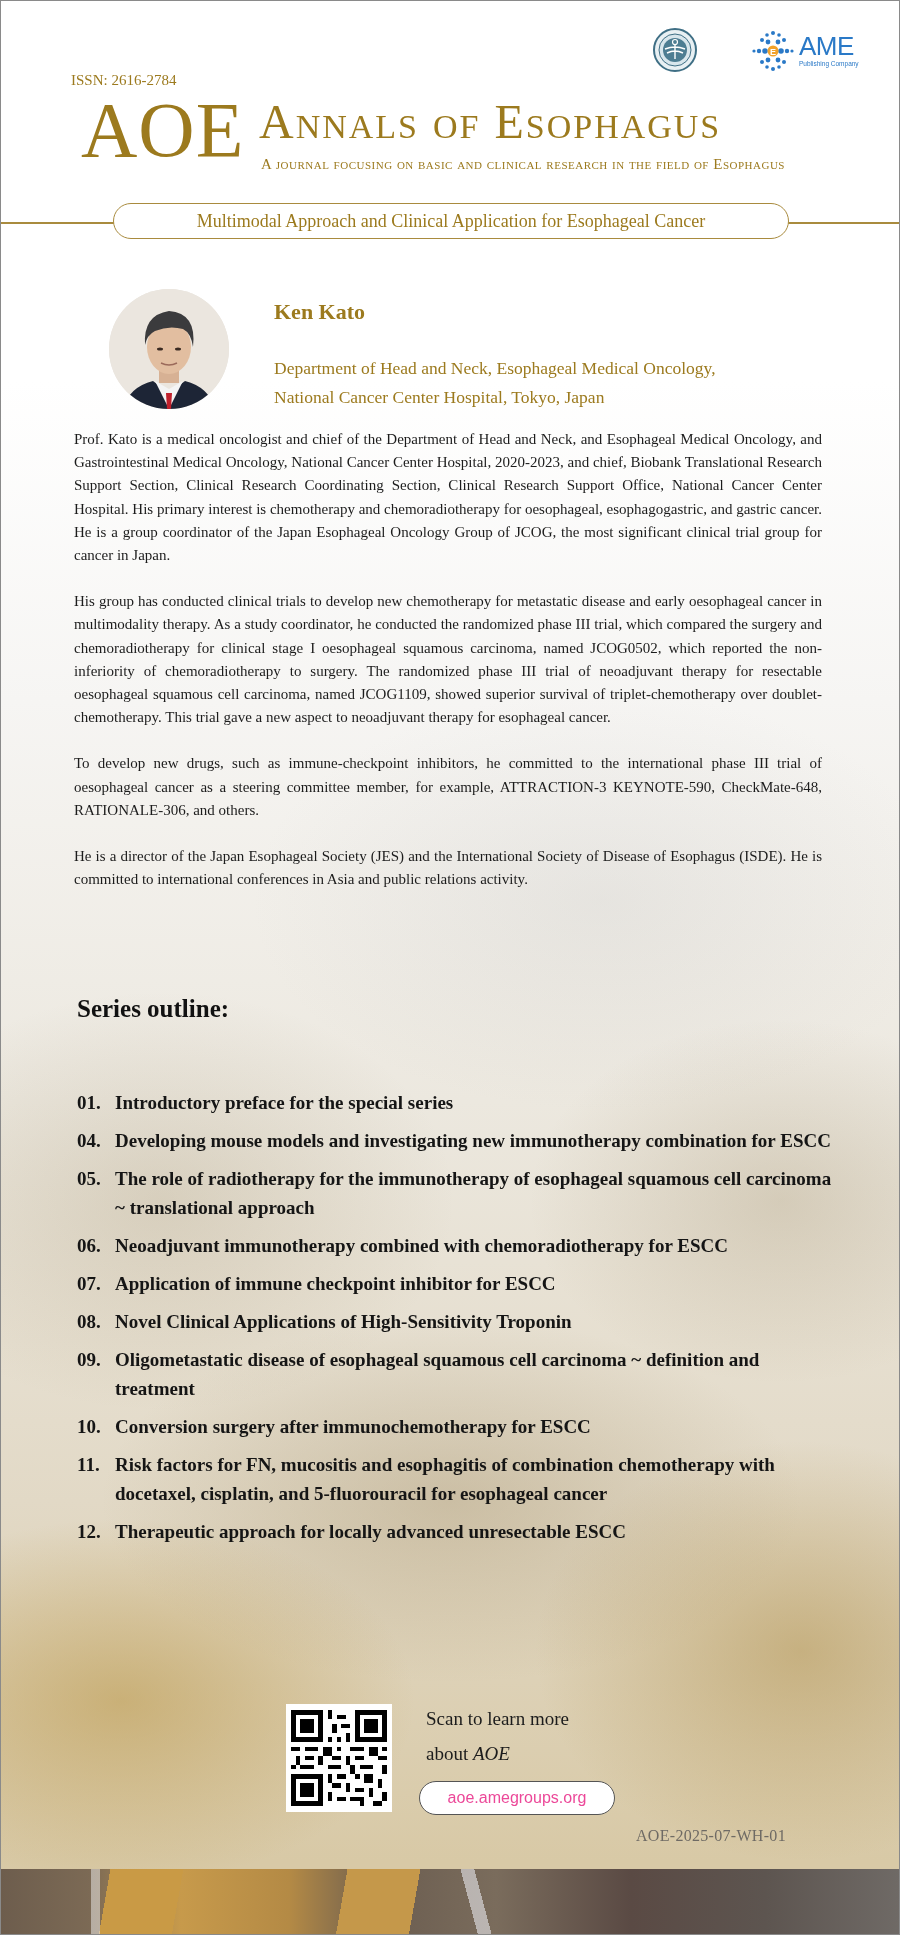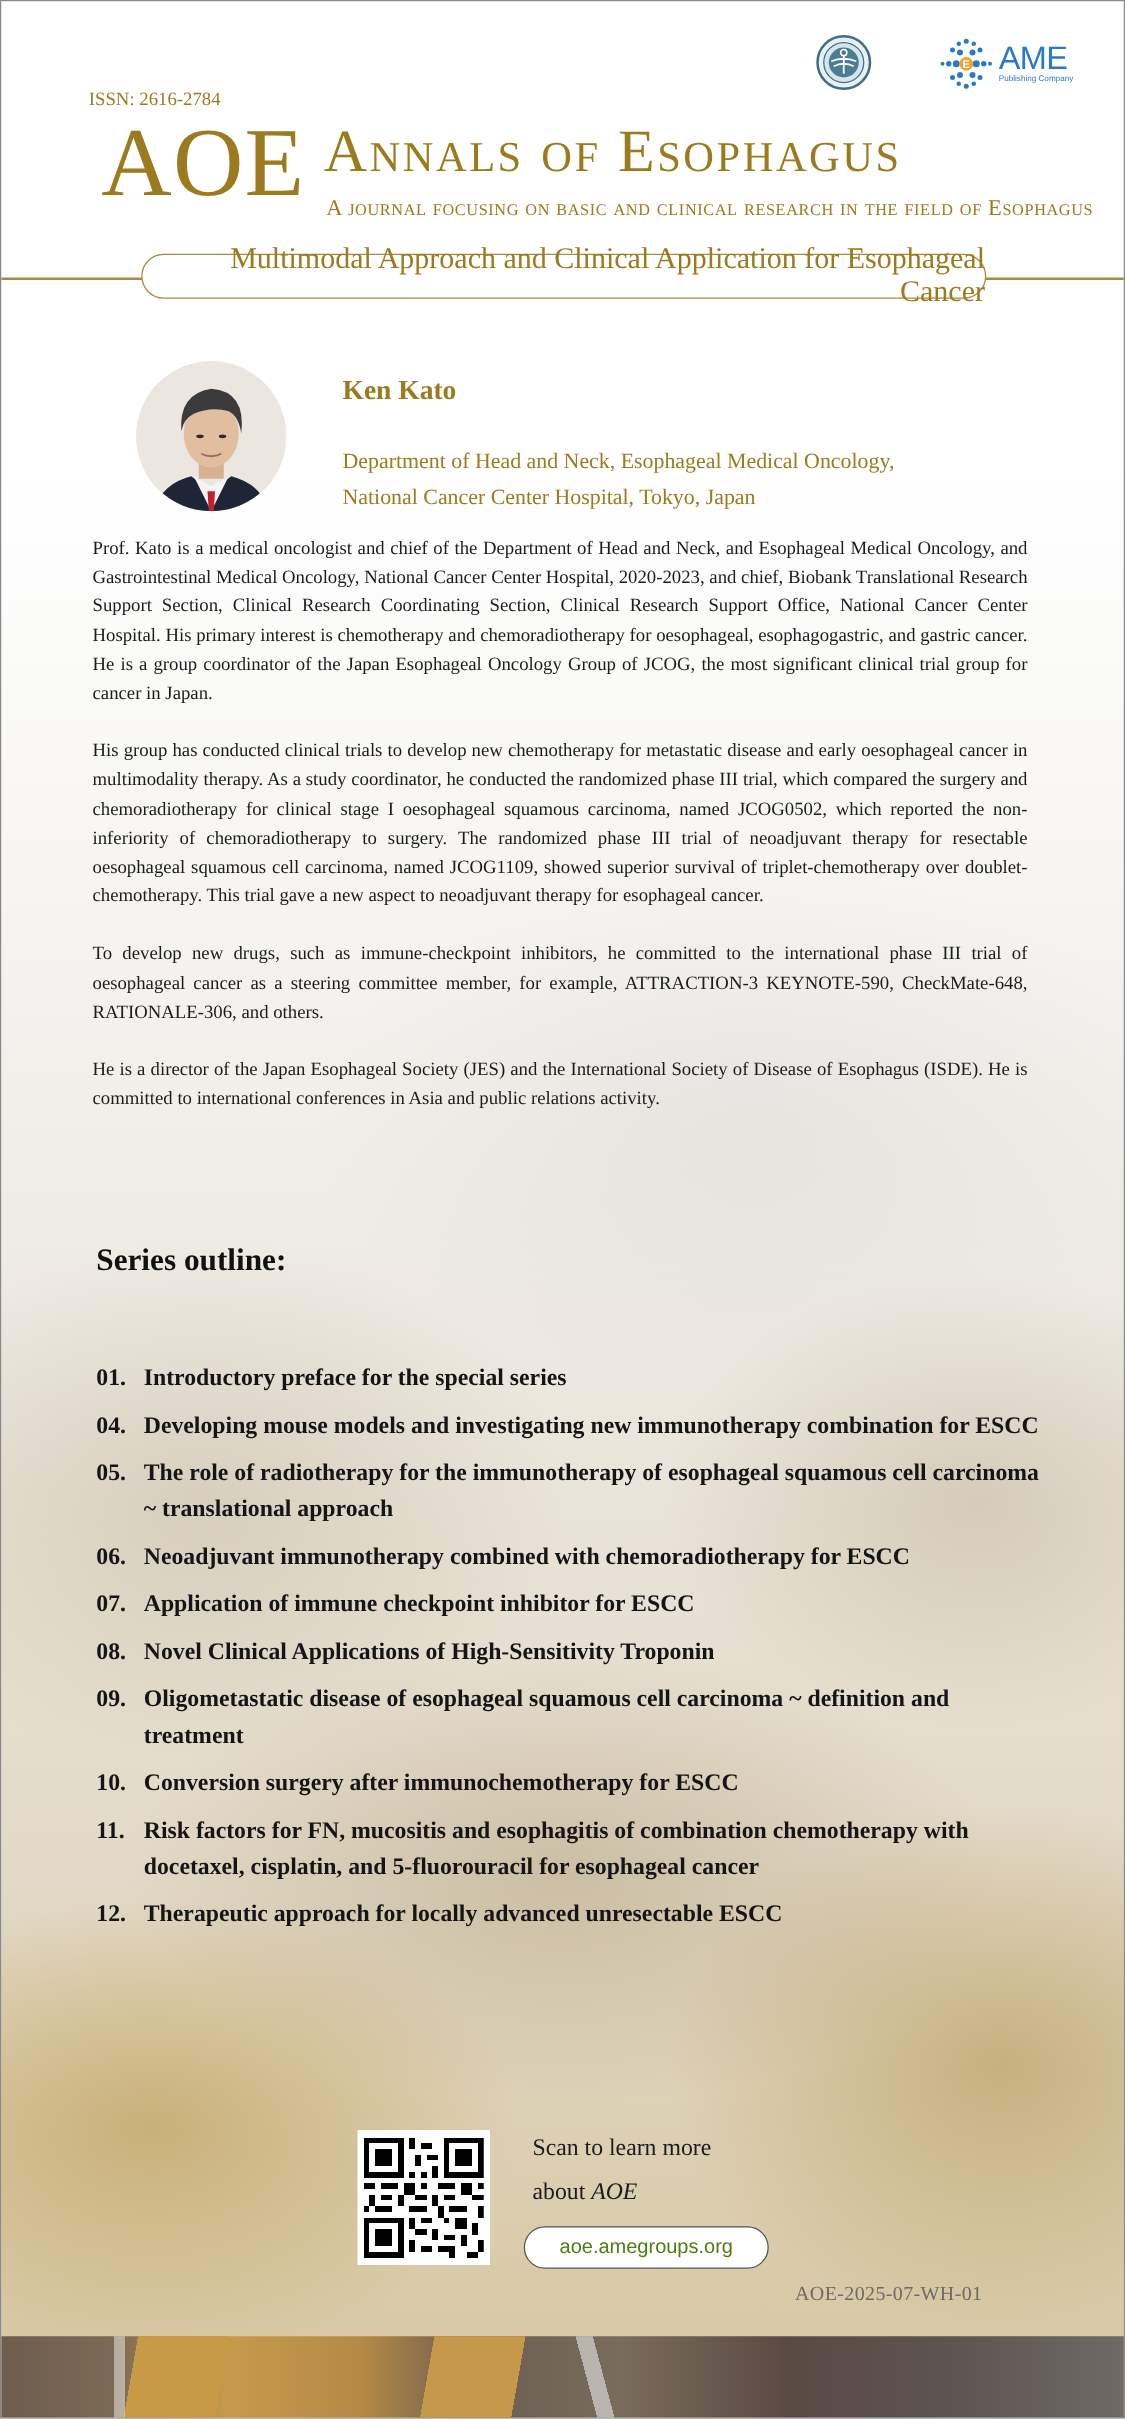--- a/index.html
+++ b/index.html
@@ -49,31 +49,31 @@
       font-family: "Liberation Serif", serif; font-size: 78px; color: #9c7a1e; letter-spacing: 1px;
       line-height: 1;
     }
     .journal-title {
       position: absolute; left: 258px; top: 97px;
       font-family: "Liberation Serif", serif; font-size: 48px; color: #9c7a1e;
       font-variant: small-caps; letter-spacing: 2px; line-height: 1;
     }
     .journal-sub {
       position: absolute; left: 260px; top: 155px;
-      font-family: "Liberation Serif", serif; font-size: 18px; color: #9c7a1e;
+      font-family: "Liberation Serif", serif; font-size: 15px; color: #9c7a1e;
       font-variant: small-caps; letter-spacing: 0.5px;
     }
 
     
     .rule-line { position: absolute; top: 221px; height: 1.5px; background: #a98b3e; }
     .series-pill {
       position: absolute; left: 112px; top: 202px; width: 676px; height: 36px;
       border: 1.5px solid #a98b3e; border-radius: 18px; background: #ffffff;
       display: flex; align-items: center; justify-content: center;
-      font-size: 24px; color: #9c7a1e; text-align: right;
+      font-size: 18px; color: #9c7a1e; text-align: right;
     }
 
     
     .avatar {
       position: absolute; left: 108px; top: 288px; width: 120px; height: 120px;
       border-radius: 50%; background: #e8e3dc; overflow: hidden;
     }
     .author-name {
       position: absolute; left: 273px; top: 298px;
       font-size: 22px; font-weight: bold; color: #9c7a1e;
@@ -113,21 +113,21 @@
       background: #fff; padding: 5px;
     }
     .scan-text {
       position: absolute; left: 425px; top: 1700px;
       font-size: 19px; line-height: 35px; color: #1c1c1c;
     }
     .url-pill {
       position: absolute; left: 418px; top: 1780px; width: 196px; height: 34px;
       border: 1px solid #555; border-radius: 17px; background: #fff;
       display: flex; align-items: center; justify-content: center;
-      font-family: "Liberation Sans", sans-serif; font-size: 16px; color: #4d7c0f;
+      font-family: "Liberation Sans", sans-serif; font-size: 16px; color: #ec4899;
     }
     .code {
       position: absolute; left: 635px; top: 1826px;
       font-size: 16px; color: #6e6a64; letter-spacing: 0.3px;
     }
 
     
     .bottom-band {
       position: absolute; left: 0; top: 1868px; width: 900px; height: 67px;
       background:

